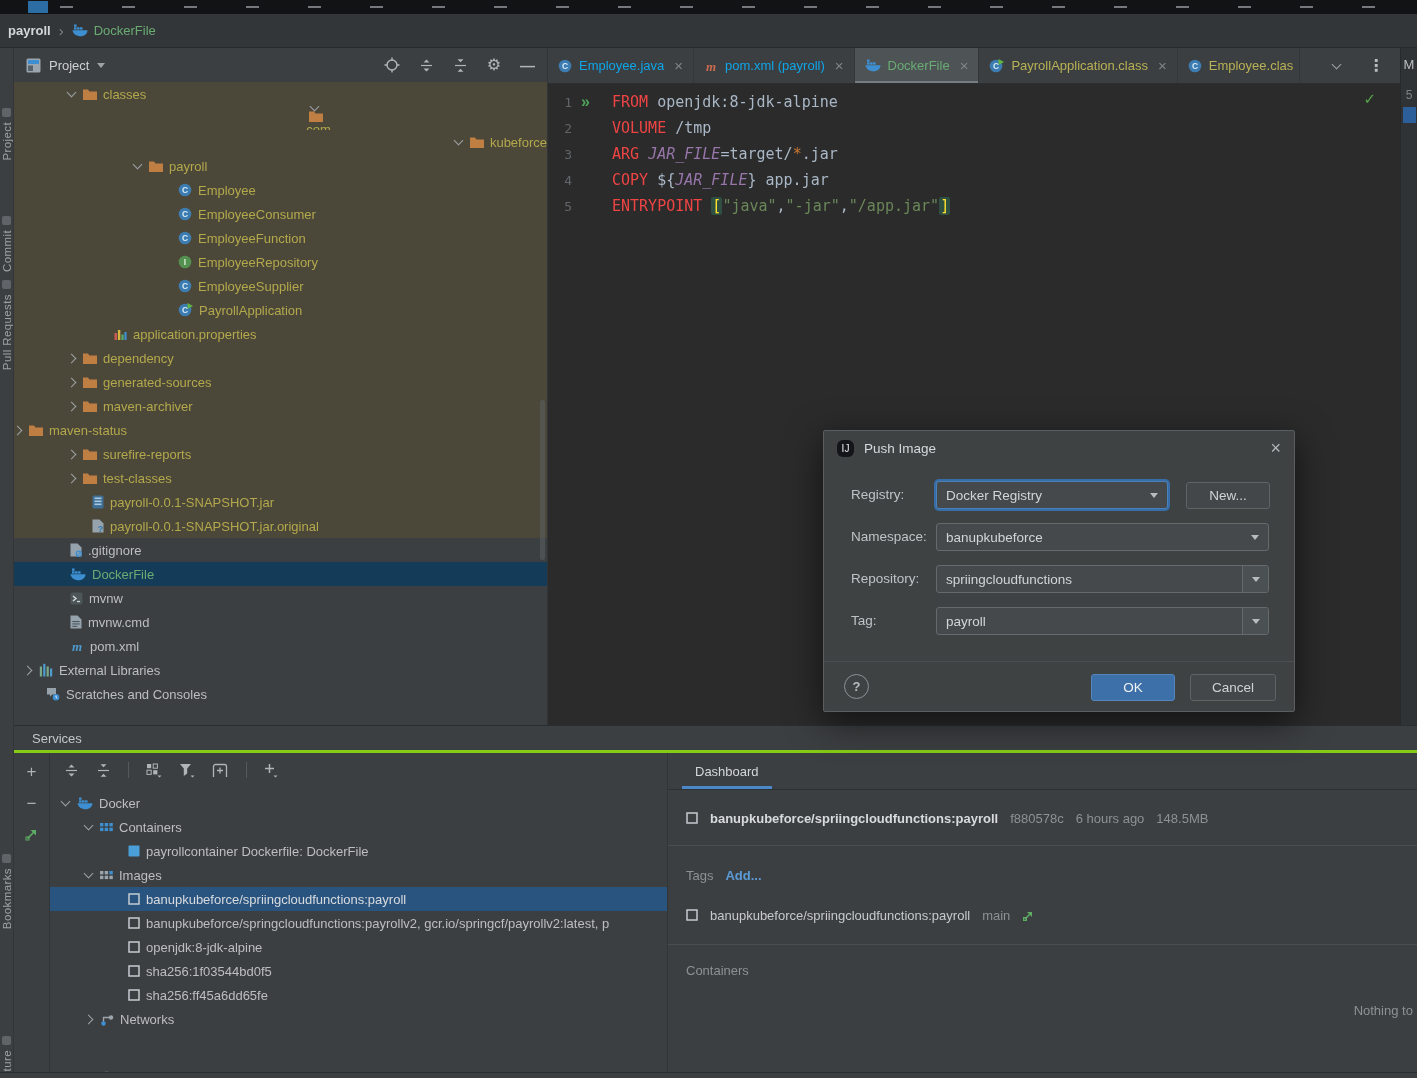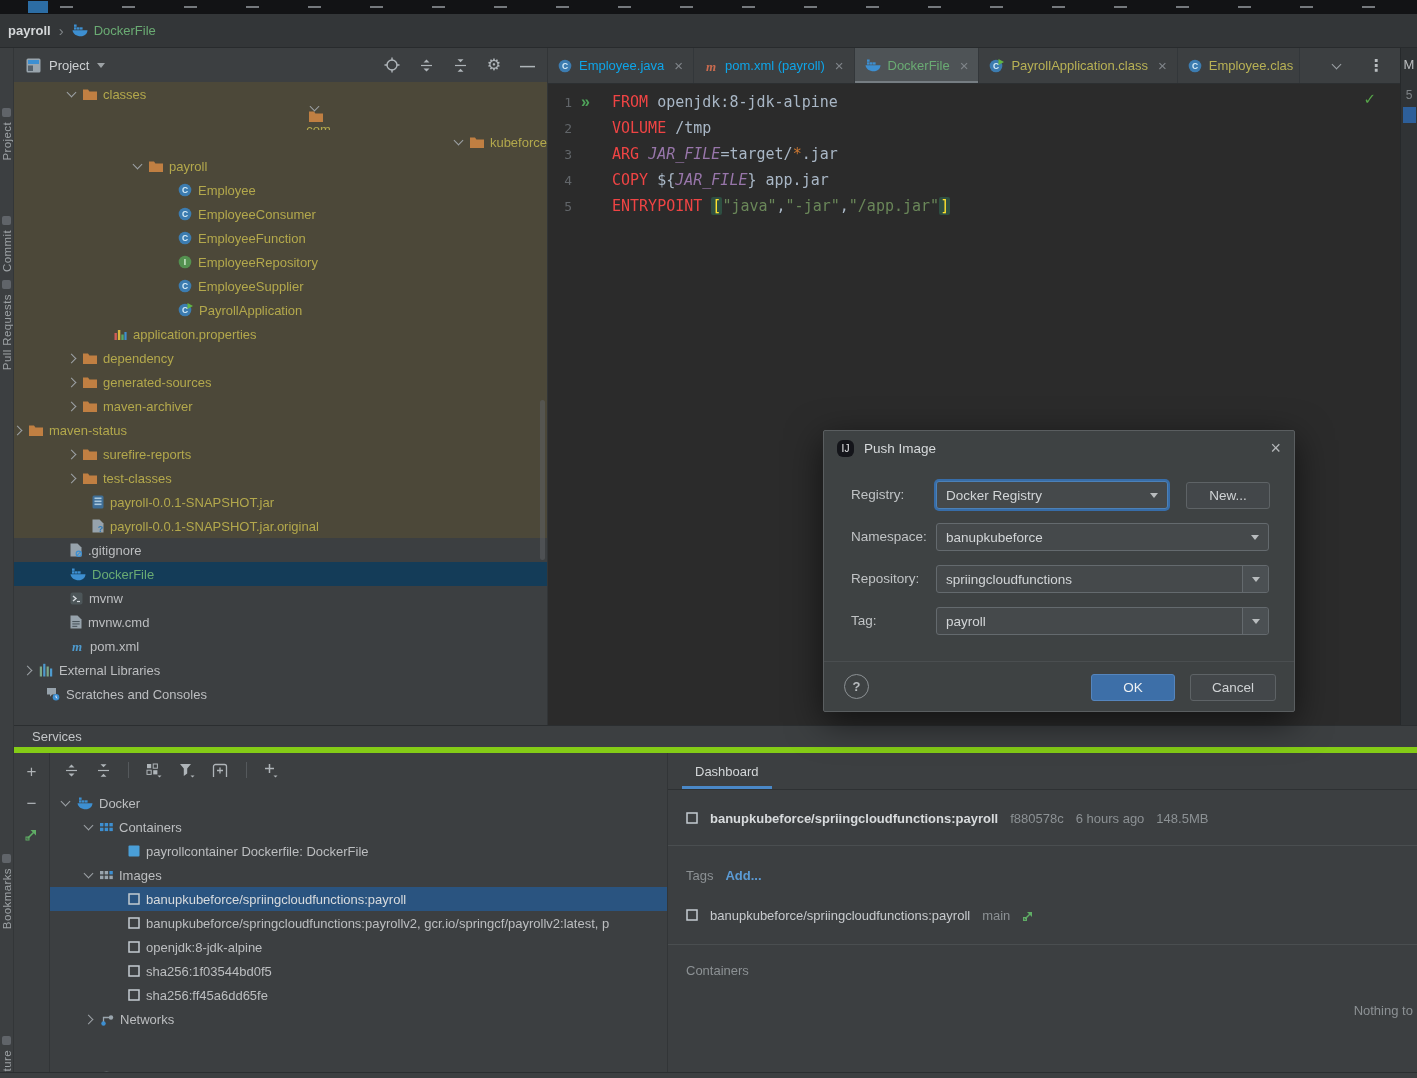--- a/index.html
+++ b/index.html
@@ -75,21 +75,21 @@
   .ed-check{position:absolute;right:24px;top:6px;color:#57a64a;font-size:15px;font-weight:bold}
 
   
   .right-sliver{position:absolute;left:1400px;top:48px;width:17px;height:677px;background:#303335;border-left:1px solid #26292b}
   .rs-label{color:#bbbdbf;text-align:center;margin-top:9px}
   .rs-num{color:#7d8286;font-size:12px;text-align:center;margin-top:16px}
   .rs-box{width:13px;height:16px;background:#2d5f9a;margin:5px auto 0}
 
   
   .services{position:absolute;left:14px;top:725px;width:1403px;height:347px;background:#3c3f41;border-top:1px solid #2b2e30}
-  .svc-header{height:27px;display:flex;align-items:center;padding-left:18px;color:#c3c6c8;border-bottom:6px solid #84cc16}
+  .svc-header{height:27px;display:flex;align-items:center;padding-left:18px;color:#c3c6c8;border-bottom:3px solid #84cc16}
   .svc-body{display:flex;height:319px}
   .svc-leftbar{width:36px;border-right:1px solid #323537;display:flex;flex-direction:column;align-items:center;padding-top:10px;gap:15px;flex:none}
   .tbtn{color:#aeb2b5;font-size:17px;line-height:1}
   .svc-main{width:618px;border-right:1px solid #323537;flex:none;overflow:hidden}
   .svc-toolbar{height:34px;display:flex;align-items:center;gap:17px;padding-left:14px}
   .tsep{width:1px;height:16px;background:#55595c}
   .svc-tree{padding-top:4px}
   .svc-sel{background:#2a5480;color:#d8dbdd}
   .tsuffix{color:#83888b;margin-left:9px}
 

